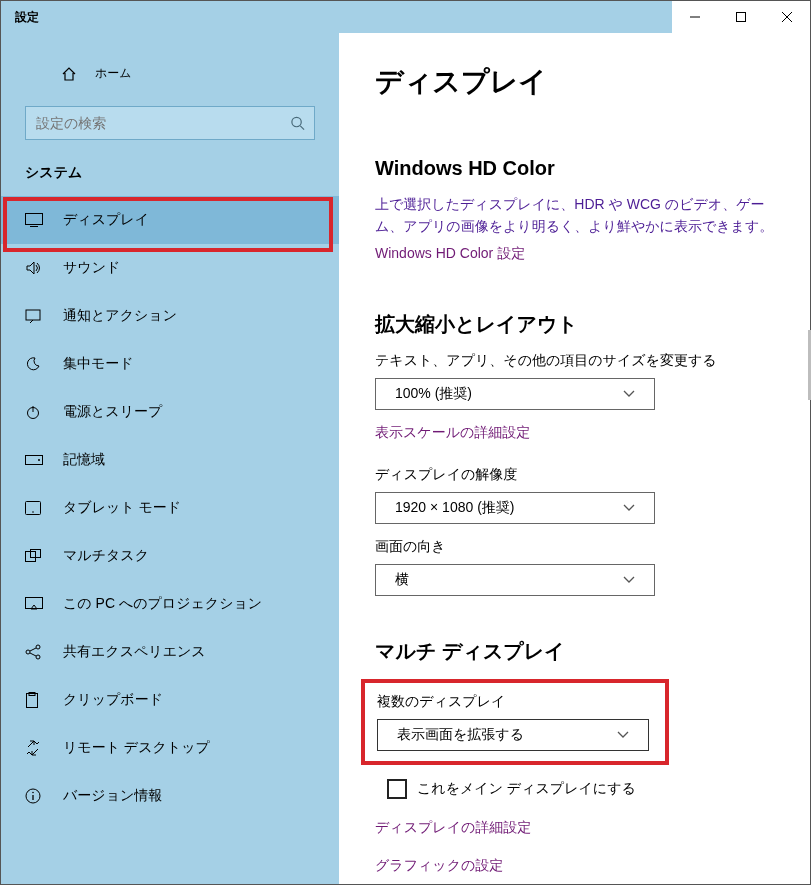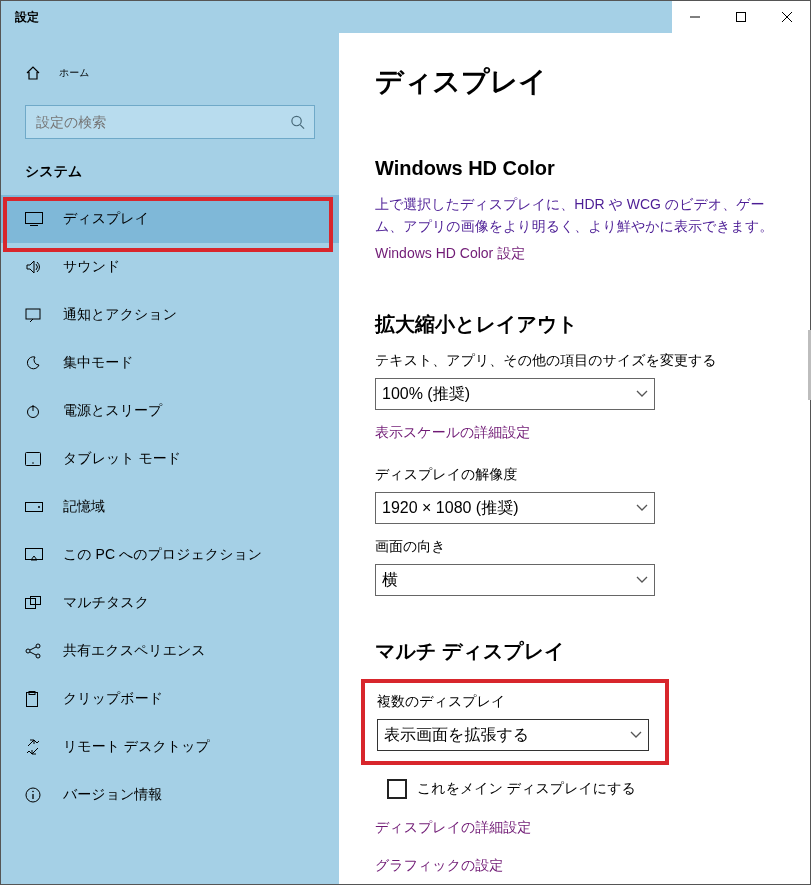--- a/index.html
+++ b/index.html
@@ -53,24 +53,25 @@
   }
   .sidebar {
     width: 338px;
     background: #a5d0e6;
     display: flex;
     flex-direction: column;
     padding-top: 22px;
   }
   .home {
     display: flex;
-    align-items: center;
+    align-items: flex-end;
     padding: 10px 0 10px 24px;
     cursor: pointer;
-    font-size: 10px;
+    font-size: 12px;
+    margin-left: 36px;
   }
   .home .icon { width: 20px; text-align: center; margin-right: 14px;}
   .search-wrap {
     padding: 14px 24px 6px 24px;
   }
   .search {
     width: 100%;
     height: 34px;
     border: 1px solid #6fa9c8;
     background: #b8dcee;
@@ -154,24 +155,24 @@
   .field-label {
     font-size: 14px;
     margin-bottom: 8px;
   }
   .select {
     border: 1px solid #666;
     height: 32px;
     width: 280px;
     display: flex;
     align-items: center;
-    padding: 0 6px;
+    padding: 0 19px;
     justify-content: space-between;
     cursor: pointer;
-    font-size: 16px;
+    font-size: 14px;
     margin-bottom: 14px;
     background:#fff;
   }
   .select .chev { font-size: 12px; color:#333; }
   .checkbox-row {
     display: flex;
     align-items: center;
     margin: 14px 0 20px 12px;
     cursor: pointer;
   }
@@ -283,53 +284,53 @@
           <span class="icon">
               <svg width="16" height="16" viewBox="0 0 16 16">
                 <circle cx="8" cy="9" r="5.5" fill="none" stroke="#000"></circle>
                 <path d="M8 2 V8" stroke="#000"></path>
               </svg>
             </span>
           <span>電源とスリープ</span>
         </div>
         <div class="nav-item">
           <span class="icon">
+              <svg width="18" height="10" viewBox="0 0 18 10">
+                <rect x="0.5" y="0.5" width="17" height="9" fill="none" stroke="#000"></rect>
+                <circle cx="14" cy="5" r="1" fill="#000"></circle>
+              </svg>
+            </span>
+          <span>記憶域</span>
+        </div>
+        <div class="nav-item">
+          <span class="icon">
               <svg width="16" height="14" viewBox="0 0 16 14">
                 <rect x="0.5" y="0.5" width="15" height="13" rx="1" fill="none" stroke="#000"></rect>
                 <circle cx="8" cy="11" r="0.8" fill="#000"></circle>
               </svg>
             </span>
           <span>タブレット モード</span>
         </div>
         <div class="nav-item">
           <span class="icon">
-              <svg width="18" height="10" viewBox="0 0 18 10">
-                <rect x="0.5" y="0.5" width="17" height="9" fill="none" stroke="#000"></rect>
-                <circle cx="14" cy="5" r="1" fill="#000"></circle>
-              </svg>
-            </span>
-          <span>記憶域</span>
+              <svg width="16" height="14" viewBox="0 0 16 14">
+                <rect x="0.5" y="2.5" width="10" height="10" fill="none" stroke="#000"></rect>
+                <rect x="5.5" y="0.5" width="10" height="8" fill="none" stroke="#000"></rect>
+              </svg>
+            </span>
+          <span>マルチタスク</span>
         </div>
         <div class="nav-item">
           <span class="icon">
               <svg width="18" height="14" viewBox="0 0 18 14">
                 <rect x="0.5" y="0.5" width="17" height="11" fill="none" stroke="#000"></rect>
                 <path d="M6 12 L9 8 L12 12 Z" fill="none" stroke="#000"></path>
               </svg>
             </span>
           <span>この PC へのプロジェクション</span>
-        </div>
-        <div class="nav-item">
-          <span class="icon">
-              <svg width="16" height="14" viewBox="0 0 16 14">
-                <rect x="0.5" y="2.5" width="10" height="10" fill="none" stroke="#000"></rect>
-                <rect x="5.5" y="0.5" width="10" height="8" fill="none" stroke="#000"></rect>
-              </svg>
-            </span>
-          <span>マルチタスク</span>
         </div>
         <div class="nav-item">
           <span class="icon">
               <svg width="16" height="16" viewBox="0 0 16 16">
                 <circle cx="3" cy="8" r="2" fill="none" stroke="#000"></circle>
                 <circle cx="13" cy="3" r="2" fill="none" stroke="#000"></circle>
                 <circle cx="13" cy="13" r="2" fill="none" stroke="#000"></circle>
                 <path d="M5 7 L11 4 M5 9 L11 12" stroke="#000"></path>
               </svg>
             </span>

